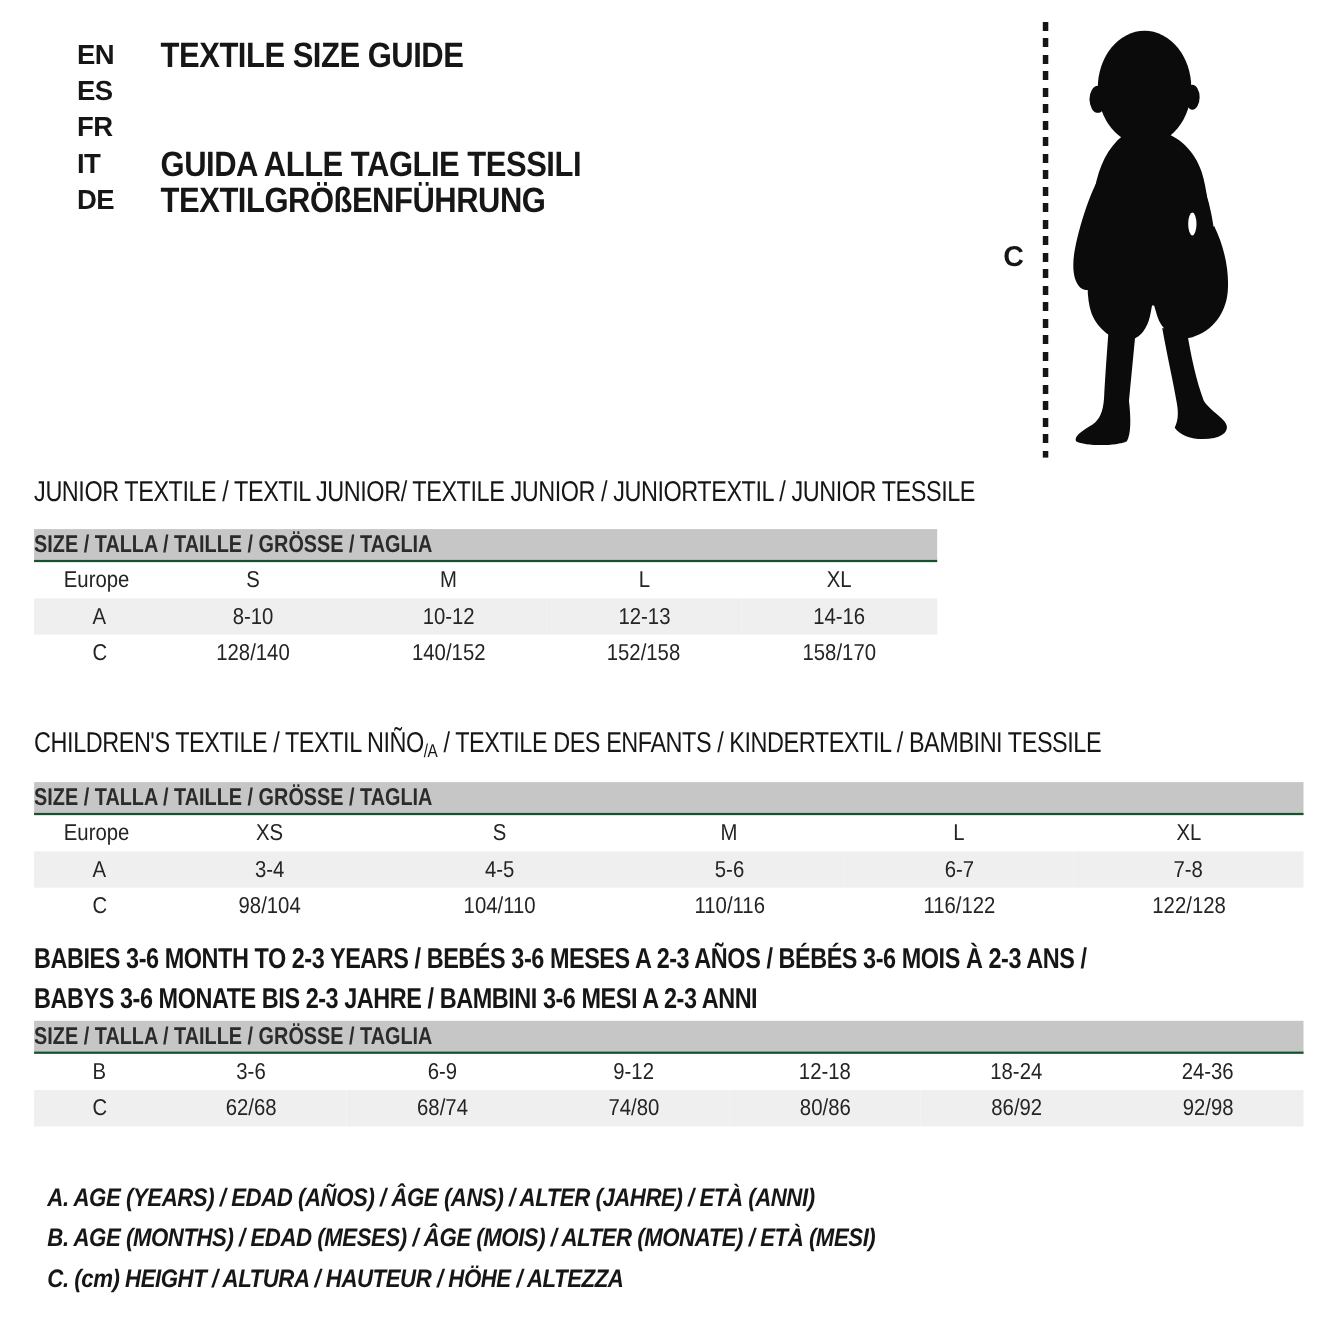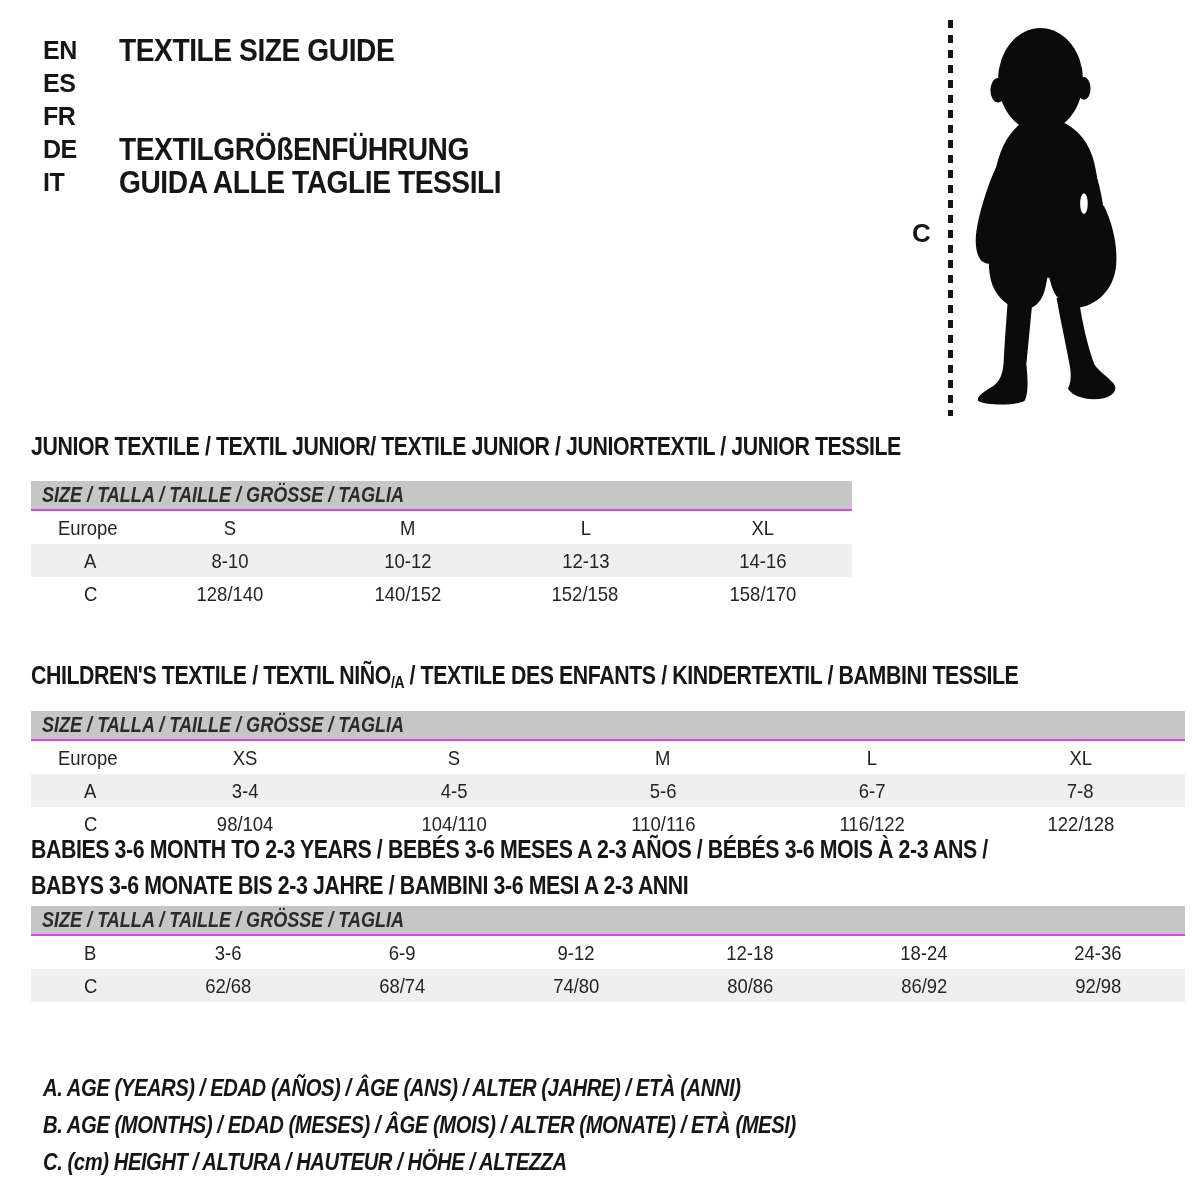--- a/index.html
+++ b/index.html
@@ -15,45 +15,45 @@
   .abs { position: absolute; }
 
   
   .cnd  { display:inline-block; transform:scaleX(0.82); transform-origin:0 50%; white-space:nowrap; }
   .cnd2 { display:inline-block; transform:scaleX(0.88); transform-origin:0 50%; white-space:nowrap; }
   .cndc { display:inline-block; transform:scaleX(0.88); transform-origin:50% 50%; white-space:nowrap; }
 
   
   .lang-block { left:43px; top:34px; }
   .lang-row { display:flex; height:33px; align-items:center; }
-  .lang-code  { width:76px; font-weight:700; font-size:25px; letter-spacing:-0.5px; color:#161616; }
+  .lang-code  { width:76px; font-weight:700; font-size:25px; letter-spacing:-0.5px; color:#161616;margin-left:27px; }
   .lang-label { font-weight:700; font-size:32px; letter-spacing:-0.5px; color:#161616; }
 
   
   .dash-line {
     left:948px; top:20px; width:5px; height:396px;
     background-image: repeating-linear-gradient(to bottom, #151515 0 8px, transparent 8px 15px);
   }
   .c-label { left:912px; top:218px; font-size:26px; font-weight:700; color:#161616; }
   .figure-svg { left:964px; top:16px; }
 
   
   .section { left:31px; }
   .section-junior   { top:432px; width:821px; }
   .section-children { top:642px; width:1154px;margin-top:19px; }
-  .section-babies   { top:831px; width:1154px; }
-
-  .sec-title { font-size:26px; font-weight:700; color:#161616; height:28px; line-height:28px; letter-spacing:-0.5px; }
+  .section-babies   { top:853px; width:1154px; }
+
+  .sec-title { font-size:26px; font-weight:400; color:#161616; height:28px; line-height:28px; letter-spacing:-0.5px; }
   .sec-title .sub { font-size:17px; vertical-align:-4px; }
   .sec-title2 { font-size:26px; font-weight:700; color:#161616; line-height:36px; letter-spacing:-0.5px; }
 
   .size-bar {
     height:30px; background:#c6c6c6;
-    border-bottom:2px solid #d946ef;
-    display:flex; align-items:center; padding-left:11px;font-style:italic;
+    border-bottom:2px solid #14532d;
+    display:flex; align-items:center; 
   }
   .size-bar .hdr-text { font-size:22px; font-weight:700; color:#2b2b2b; }
   .mt-junior   { margin-top:21px; }
   .mt-children { margin-top:22px; }
   .mt-babies   { margin-top:3px; }
 
   table.size-table { border-collapse:collapse; width:100%; table-layout:fixed; }
   .size-table td { height:33px; text-align:center; font-size:21px; padding:0; color:#242424; }
   .size-table td.lbl { text-align:center; padding-left:11px; font-size:21px; }
   .size-table tr.alt { background:#efefef; }
@@ -71,26 +71,26 @@
     <span class="lang-code">EN</span>
     <span class="lang-label"><span class="cnd2">TEXTILE SIZE GUIDE</span></span>
   </div>
   <div class="lang-row">
     <span class="lang-code">ES</span>
   </div>
   <div class="lang-row">
     <span class="lang-code">FR</span>
   </div>
   <div class="lang-row">
+    <span class="lang-code">IT</span>
+    <span class="lang-label"><span class="cnd2">GUIDA ALLE TAGLIE TESSILI</span></span>
+  </div>
+  <div class="lang-row">
     <span class="lang-code">DE</span>
     <span class="lang-label"><span class="cnd2">TEXTILGRÖßENFÜHRUNG</span></span>
-  </div>
-  <div class="lang-row">
-    <span class="lang-code">IT</span>
-    <span class="lang-label"><span class="cnd2">GUIDA ALLE TAGLIE TESSILI</span></span>
   </div>
 </div>
 
 <div class="abs c-label">C</div>
 <div class="abs dash-line"></div>
 <svg class="abs figure-svg" width="170" height="398" viewBox="0 0 180 400" aria-hidden="true">
   <g fill="#0b0b0b">
 
     <ellipse cx="81" cy="57" rx="45" ry="55"></ellipse>
     <ellipse cx="36" cy="68" rx="8" ry="13"></ellipse>

